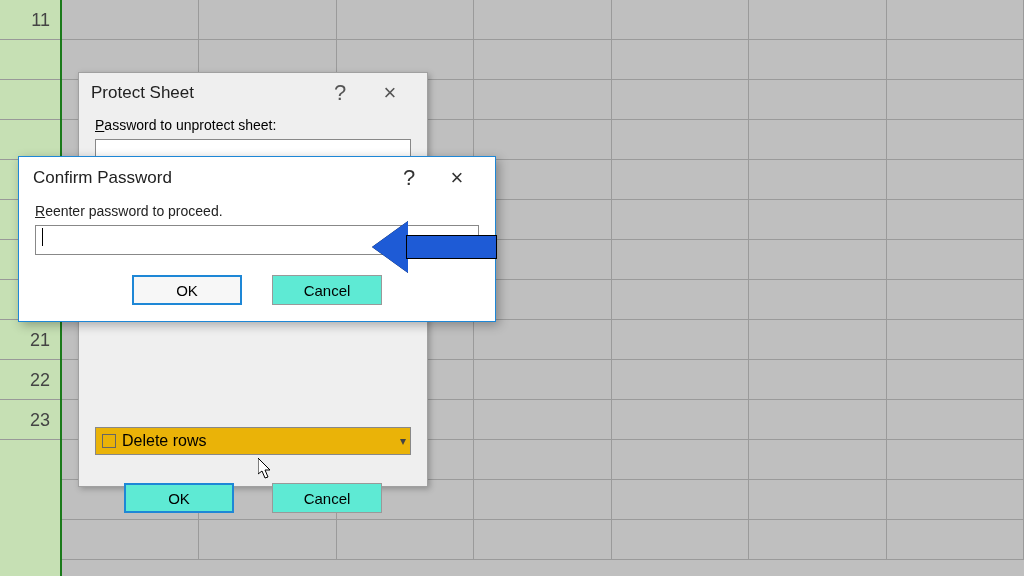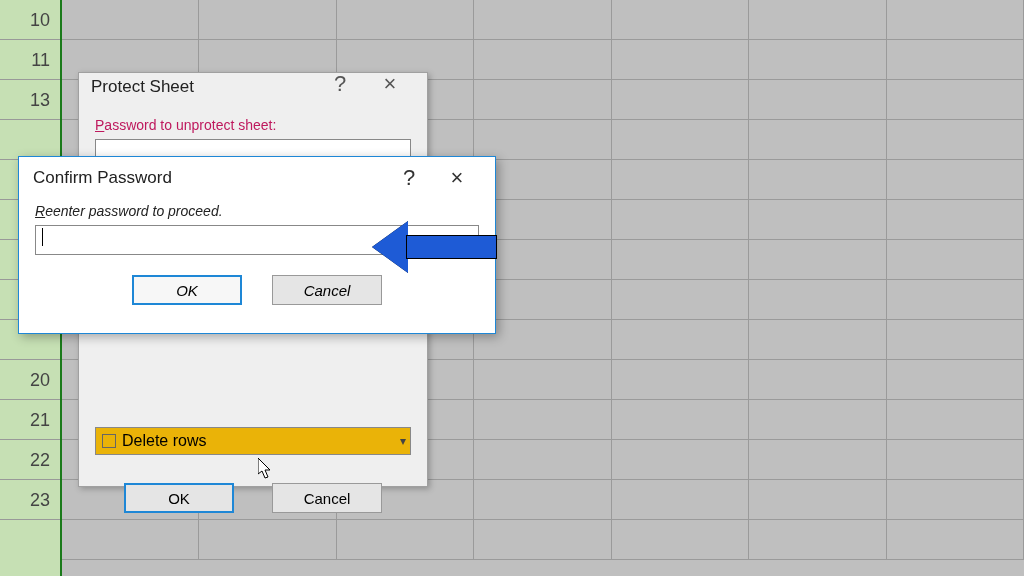--- a/index.html
+++ b/index.html
@@ -11,44 +11,44 @@
 .row-h { height: 40px; line-height: 40px; text-align: right; padding-right: 10px; font-size: 18px; color: #444; border-bottom: 1px solid #999; }
 .grid { position: absolute; left: 62px; top: 0; right: 0; bottom: 0; }
 .g-row { height: 40px; border-bottom: 1px solid #9a9a9a; display: flex; }
 .g-cell { width: 140px; height: 100%; border-right: 1px solid #9a9a9a; }
 
 
 .dlg-protect {
   position: absolute; left: 78px; top: 72px; width: 350px; height: 415px;
   background: #efefef; border: 1px solid #a0a0a0; box-shadow: 2px 2px 6px rgba(0,0,0,.25);
 }
-.dlg-protect .titlebar { height: 40px; display: flex; align-items: flex-end; padding: 16px 12px; }
+.dlg-protect .titlebar { height: 40px; display: flex; align-items: center; padding: 0 12px; }
 .dlg-protect .ttl { font-size: 17px; color: #222; flex: 1; }
 .dlg-protect .tb-btn { width: 50px; text-align: center; font-size: 22px; color: #555; }
 .dlg-protect .body { padding: 4px 16px 12px; }
-.dlg-protect .lbl { font-size: 14px; color: #be185d; margin-bottom: 6px; }
+.dlg-protect .lbl { font-size: 14px; color: #000000; margin-bottom: 6px; }
 .dlg-protect .lbl .u { text-decoration: underline; }
 .dlg-protect .tx { width: 100%; height: 28px; border: 1px solid #888; background: #fff; }
 .dlg-protect .list { margin-top: 260px; }
 .dlg-protect .list-box { border: 1px solid #888; background: #eab308; height: 28px; display: flex; align-items: center; padding: 0 6px; position: relative; }
 .dlg-protect .chk { width: 14px; height: 14px; border: 1px solid #666; margin-right: 6px; display: inline-block; }
 .dlg-protect .dd { position: absolute; right: 4px; top: 50%; transform: translateY(-50%); font-size: 12px; color: #444; }
 .dlg-protect .btns { display: flex; justify-content: center; gap: 38px; margin-top: 28px; }
-.btn { display: inline-flex; align-items: center; justify-content: center; height: 30px; min-width: 110px; font-size: 15px; border: 1px solid #999; background: #e5e5e5; cursor: pointer; }
+.btn { display: inline-flex; align-items: center; justify-content: center; height: 30px; min-width: 110px; font-size: 15px; border: 1px solid #999; background: #5eead4; cursor: pointer; }
 .btn.ok { border: 2px solid #1e87d6; }
 
 
 .dlg-confirm {
   position: absolute; left: 18px; top: 156px; width: 478px;
   background: #fff; border: 1px solid #1e87d6; box-shadow: 3px 3px 10px rgba(0,0,0,.3);
 }
 .dlg-confirm .titlebar { height: 42px; display: flex; align-items: center; padding: 0 14px; }
 .dlg-confirm .ttl { font-size: 17px; color: #222; flex: 1; }
 .dlg-confirm .tb-btn { width: 48px; text-align: center; font-size: 22px; color: #333; }
-.dlg-confirm .body { padding: 4px 16px 28px; font-style: italic; }
+.dlg-confirm .body { padding: 4px 16px 16px; }
 .dlg-confirm .lbl { font-size: 14px; color: #222; margin-bottom: 6px; }
 .dlg-confirm .lbl .u { text-decoration: underline; }
 .dlg-confirm .tx { width: 100%; height: 30px; border: 1px solid #888; background: #fff; padding: 2px 6px; font-size: 14px; }
 .dlg-confirm .caret { display: inline-block; width: 1px; height: 18px; background: #000; vertical-align: middle; animation: blink 1s steps(1) infinite; }
 @keyframes blink { 50% { opacity: 0; } }
 .dlg-confirm .caution { margin-top: 22px; font-size: 14px; color: #222; line-height: 1.4; }
 .dlg-confirm .btns { display: flex; justify-content: center; gap: 30px; margin-top: 20px; }
 .dlg-confirm .btn.ok { border: 2px solid #1e87d6; background: #f7f7f7; }
 
 
@@ -59,23 +59,21 @@
 .arrow .head { position: absolute; left: 0; top: 0; width: 0; height: 0; border-top: 26px solid transparent; border-bottom: 26px solid transparent; border-right: 36px solid #1e5bd6; filter: drop-shadow(0 0 0.5px #000); }
 
 
 .cursor { position: absolute; left: 258px; top: 458px; width: 18px; height: 22px; pointer-events: none; }
 </style>
 </head>
 <body>
 
 <div class="sheet">
   <div class="row-headers">
-    <div class="row-h">10</div>
     <div class="row-h">11</div>
-    <div class="row-h">13</div>
     <div class="row-h"></div>
     <div class="row-h"></div>
     <div class="row-h"></div>
     <div class="row-h"></div>
     <div class="row-h"></div>
     <div class="row-h"></div>
     <div class="row-h">20</div>
     <div class="row-h">21</div>
     <div class="row-h">22</div>
     <div class="row-h">23</div>

